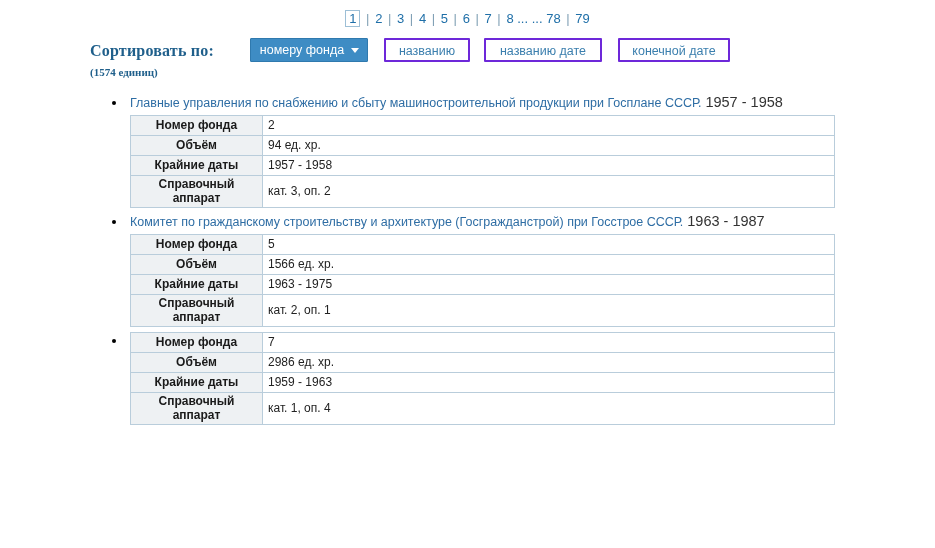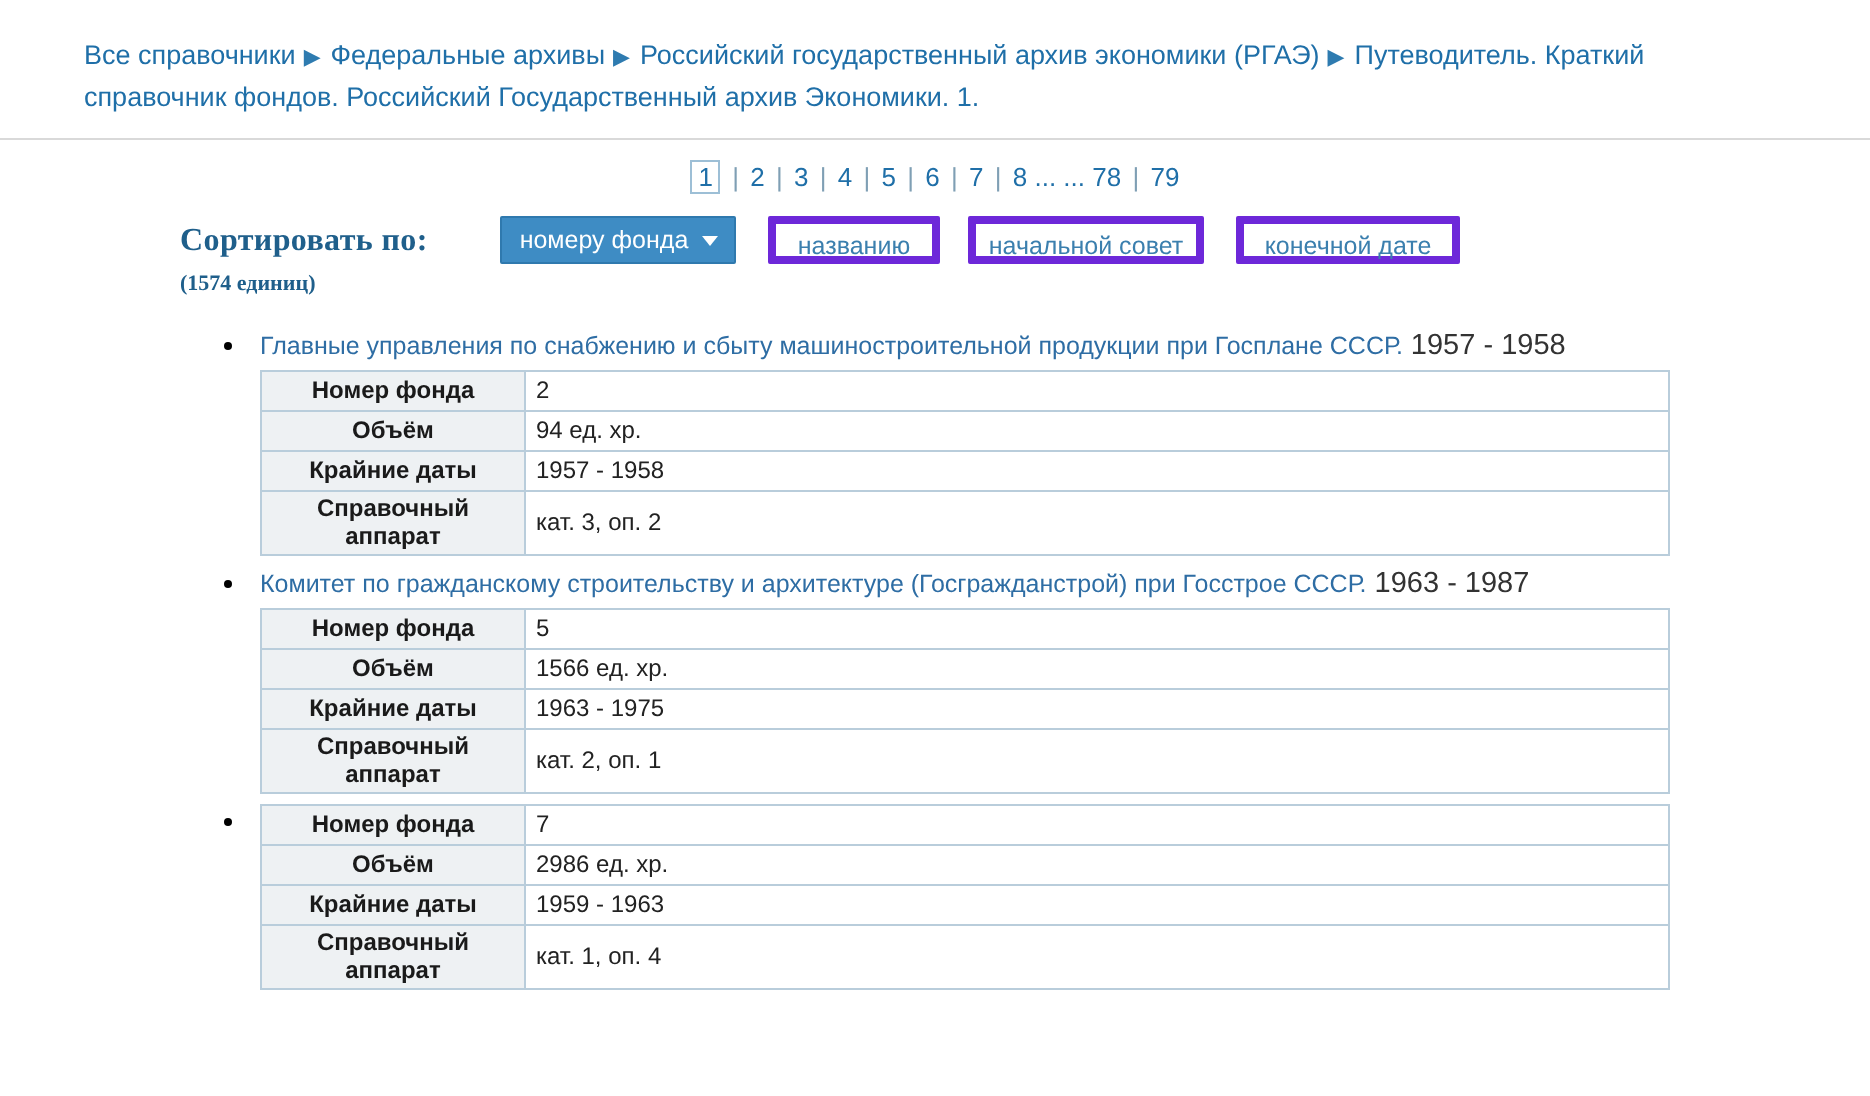--- a/index.html
+++ b/index.html
@@ -109,21 +109,21 @@
     right: 8px;
     top: 9px;
     width: 0; height: 0;
     border-left: 4px solid transparent;
     border-right: 4px solid transparent;
     border-top: 5px solid #ffffff;
   }
   .btn.ghost {
     background: #ffffff;
     color: #3b7fae;
-    border: 4px solid #6d28d9;
+    border: 2px solid #6d28d9;
   }
   .btn.b2 { left: 384px; width: 86px; }
   .btn.b3 { left: 484px; width: 118px; }
   .btn.b4 { left: 618px; width: 112px; }
 
   
   .list {
     padding: 6px 0 0 0;
   }
   .fund {
@@ -181,23 +181,20 @@
     background: #ffffff;
     color: #222;
     text-align: left;
   }
 </style>
 </head>
 <body>
 
 <div id="page">
 
-  <div class="breadcrumb">
-    <a class="crumb">Все справочники</a><span class="sep">▶</span><a class="crumb">Федеральные архивы</a><span class="sep">▶</span><a class="crumb">Российский государственный архив экономики (РГАЭ)</a><span class="sep">▶</span><a class="crumb">Путеводитель. Краткий справочник фондов. Российский Государственный архив Экономики. 1.</a>
-  </div>
 
   <div class="pager">
     <span class="current">1</span>
     <span class="bar">|</span>
     <a>2</a>
     <span class="bar">|</span>
     <a>3</a>
     <span class="bar">|</span>
     <a>4</a>
     <span class="bar">|</span>
@@ -219,21 +216,21 @@
     <div class="sort-count">(1574 единиц)</div>
 
     <div class="btn active">
       <span>номеру фонда</span>
       <span class="caret"></span>
     </div>
     <div class="btn ghost b2">
       <span>названию</span>
     </div>
     <div class="btn ghost b3">
-      <span>начальной совет</span>
+      <span>названию дате</span>
     </div>
     <div class="btn ghost b4">
       <span>конечной дате</span>
     </div>
   </div>
 
   <div class="list">
 
     <div class="fund">
       <span class="bullet"></span>

